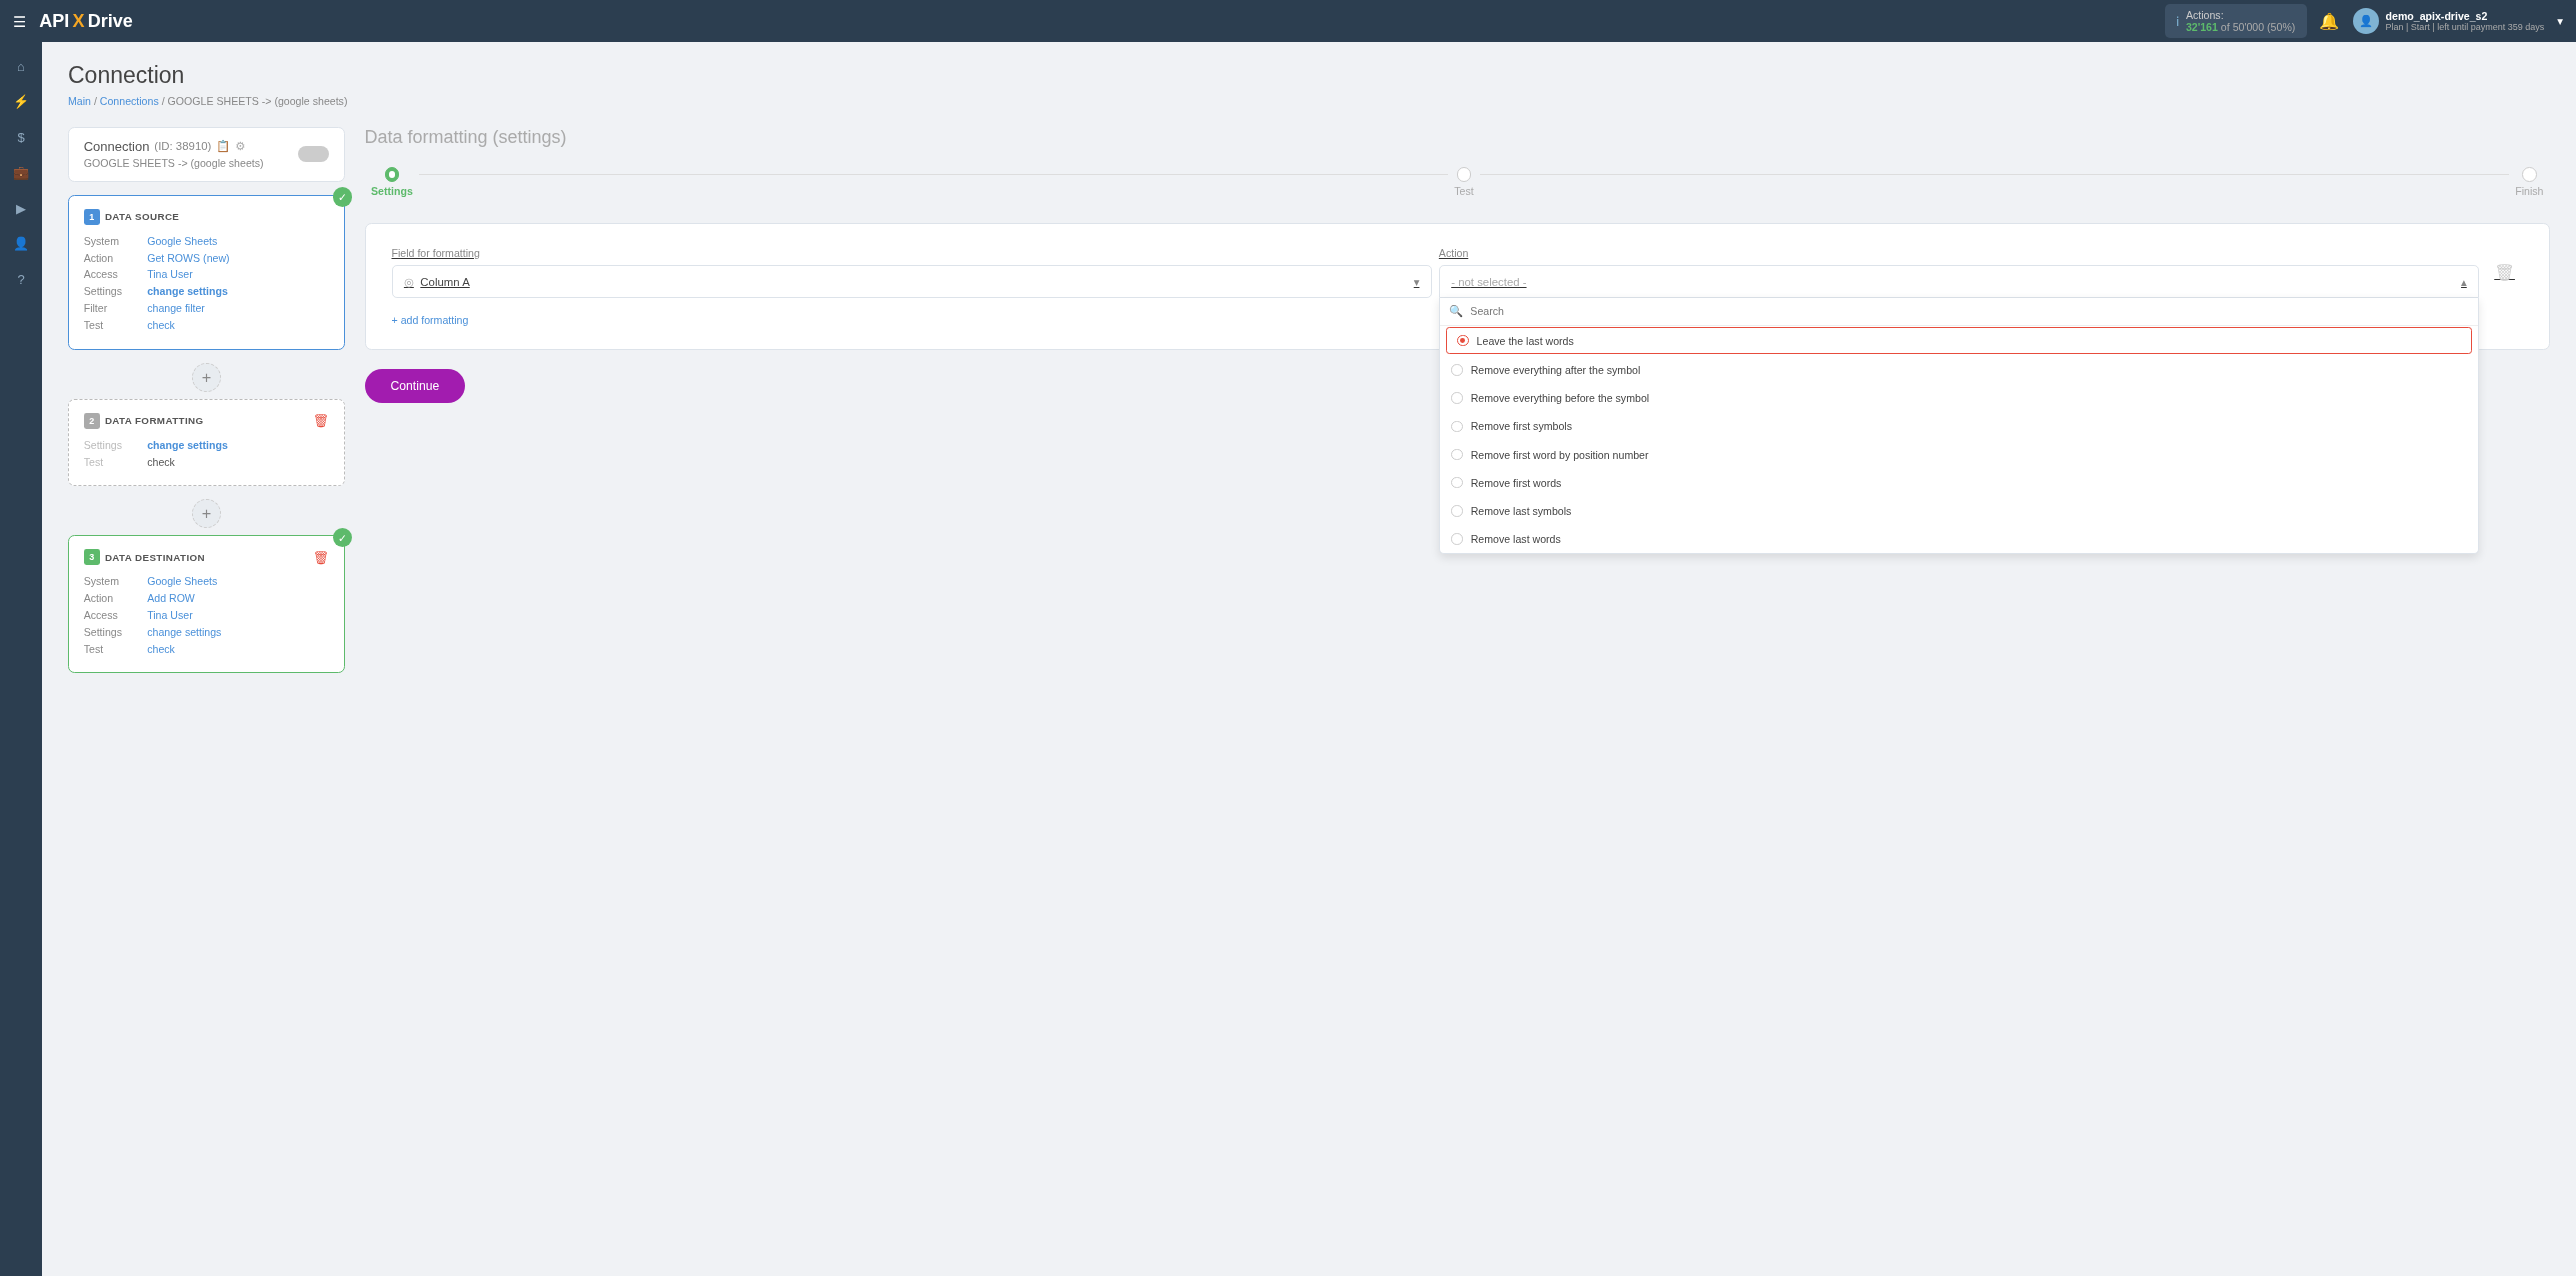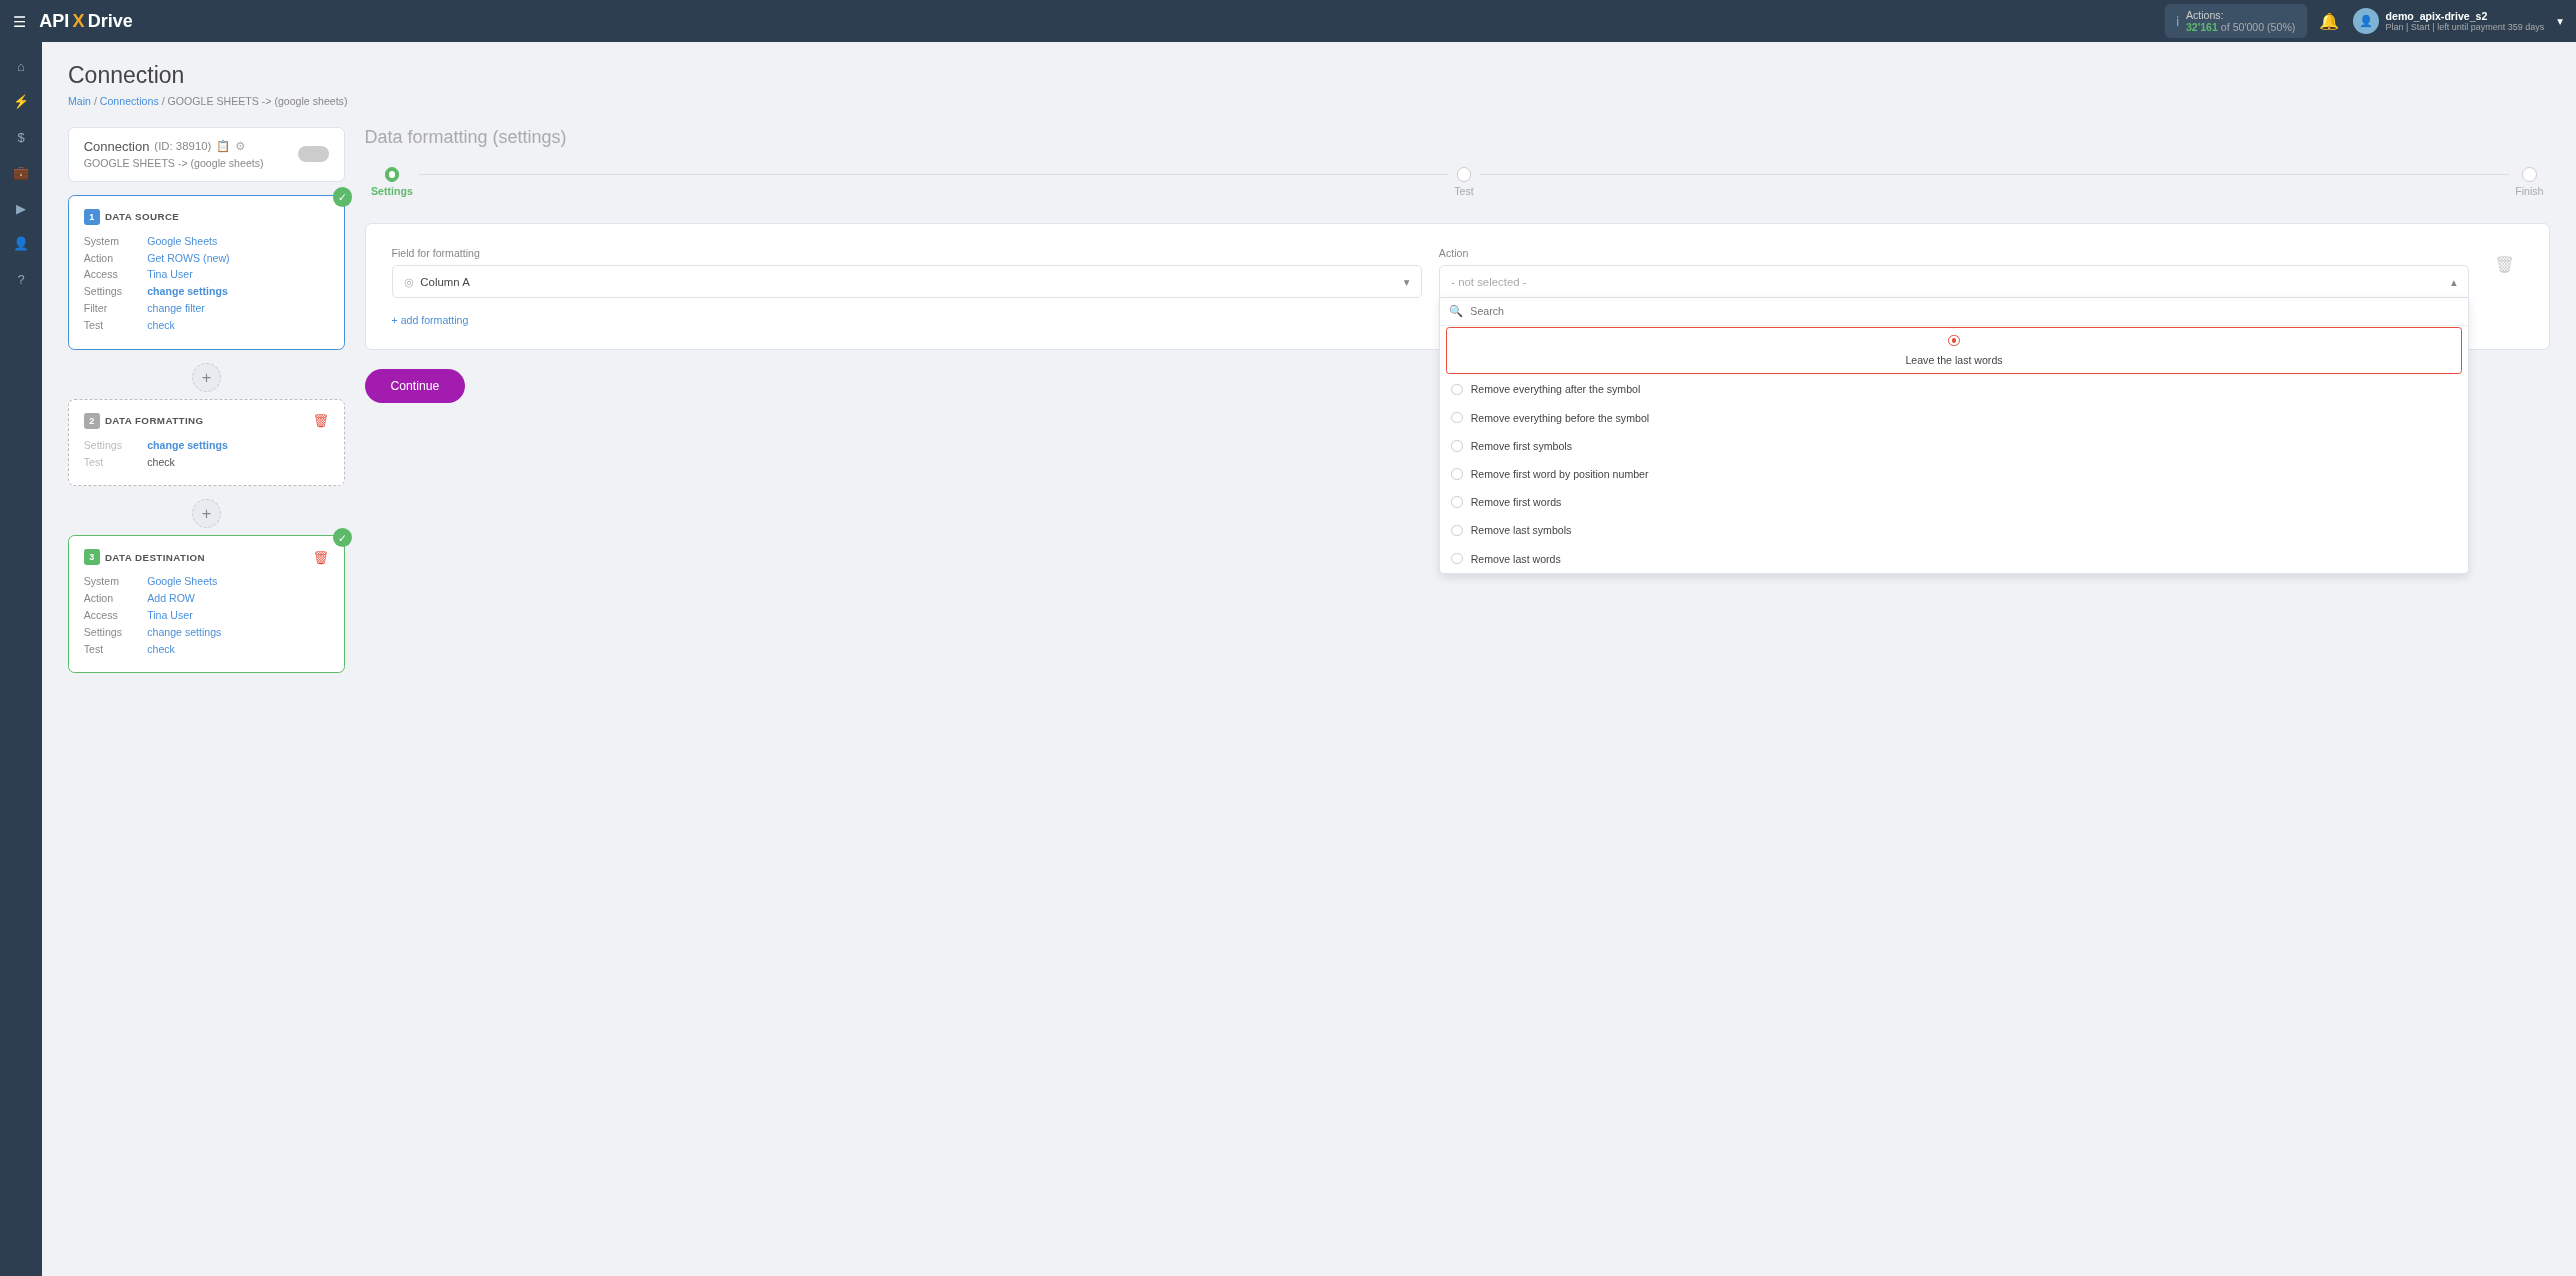--- a/index.html
+++ b/index.html
@@ -152,21 +152,21 @@
     .step-label-active { color: #5dba6b; font-weight: bold; }
     .step-label-inactive { color: #aaa; }
     .step-line { flex: 1; height: 1.6px; background: #ddd; margin: 0 6.5px; margin-bottom: 14.7px; }
 
     
     .form-area {
       background: #fff; border-radius: 6.5px; border: 0.8px solid #dde3ea;
       padding: 23px 26px; margin-bottom: 13px;
     }
 
-    .form-row { display: flex; gap: 17px; align-items: flex-start; }
+    .form-row { display: flex; gap: 7px; align-items: center; text-decoration: underline; }
     .form-group { flex: 1; }
     .form-label { font-size: 10.6px; color: #888; margin-bottom: 6.5px; }
 
     .select-field {
       display: flex; align-items: center;
       border: 0.8px solid #dde3ea; border-radius: 4.9px;
       padding: 8.1px 11.4px; background: #fff; cursor: pointer;
       font-size: 11.4px; color: #444; position: relative;
     }
     .select-field .select-icon { color: #aaa; margin-right: 6.5px; }
@@ -197,21 +197,20 @@
     }
     .dropdown-search .search-icon { color: #aaa; font-size: 11.4px; }
 
     .dropdown-item {
       display: flex; align-items: center; gap: 8.1px;
       padding: 8.1px 11.4px; cursor: pointer; font-size: 10.6px; color: #444;
     }
     .dropdown-item-highlighted {
       border: 1.6px solid #e74c3c; border-radius: 3.3px; margin: 1.6px 6.5px;
       padding: 6.5px 9.8px;
-      flex-direction: column;
     }
     .dropdown-radio {
       width: 11.4px; height: 11.4px; border-radius: 50%;
       border: 1.6px solid #ccc; flex-shrink: 0;
       display: flex; align-items: center; justify-content: center;
     }
     .dropdown-radio-selected { border-color: #e74c3c; }
     .dropdown-radio-dot { width: 4.9px; height: 4.9px; border-radius: 50%; background: #e74c3c; }
 
     

